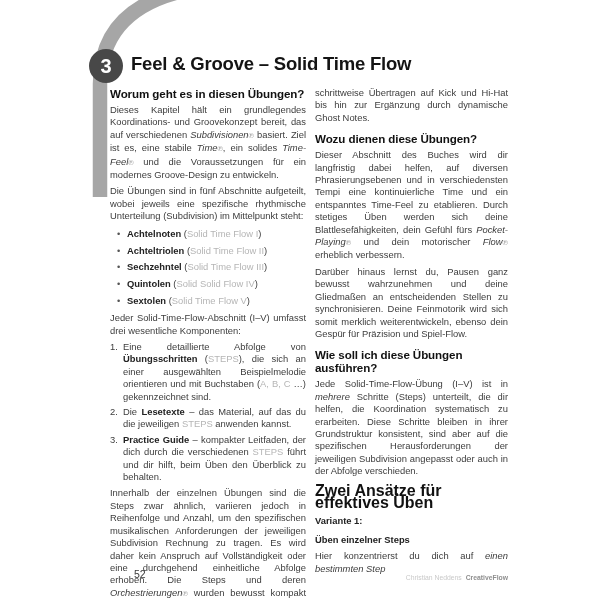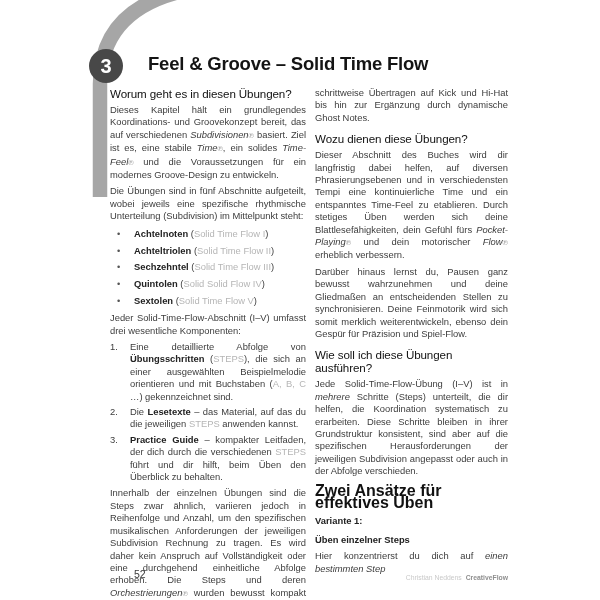--- a/index.html
+++ b/index.html
@@ -10,43 +10,43 @@
   
   .swoosh{position:absolute;left:0;top:0;width:600px;height:600px;pointer-events:none;}
   
   .badge{
     position:absolute;left:89px;top:49px;width:34px;height:34px;border-radius:50%;
     background:#484848;display:flex;align-items:center;justify-content:center;
   }
   .badge span{color:#ffffff;font-weight:bold;font-size:20px;line-height:1;}
   .chapter-title{
     position:absolute;left:131px;top:53px;font-weight:bold;font-size:18.5px;
-    color:#141414;letter-spacing:-0.2px;white-space:nowrap;margin-left:17px;
+    color:#141414;letter-spacing:-0.2px;white-space:nowrap;
   }
   
   .col{
     position:absolute;top:87px;font-size:9.4px;line-height:12.4px;
     hyphens:auto;-webkit-hyphens:auto;
   }
   .col-left{left:110px;width:196px;}
   .col-right{left:315px;width:193px;}
   .block{margin-top:4px;}
   .block:first-child{margin-top:0;}
   .block-p{text-align:justify;}
-  .block-h{font-weight:normal;font-size:11.6px;line-height:13px;color:#111111;margin:8px 0 3px 0;letter-spacing:-0.1px;}
+  .block-h{font-weight:bold;font-size:11.6px;line-height:13px;color:#111111;margin:8px 0 3px 0;letter-spacing:-0.1px;}
   .block-sub{font-weight:bold;font-size:16px;color:#111111;margin:7px 0 2px 0;}
   .block-bold{font-weight:bold;margin-top:6px;color:#222222;}
   .block-bullets{margin-top:5px;margin-bottom:2px;}
   .block-nums{margin-top:4px;}
   .li{display:flex;margin-bottom:4.5px;}
   .block-bullets .li{margin-left:7px;}
   .block-bullets .marker{width:10px;flex:none;color:#555555;}
   .block-nums .li{margin-bottom:3px;}
   .block-nums .marker{width:13px;flex:none;}
-  .li-content{flex:1;text-align:justify;margin-left:7px;}
+  .li-content{flex:1;text-align:justify;}
   
   .seg-n{}
   .seg-i{font-style:italic;margin-top:37px;}
   .seg-b{font-weight:bold;color:#222222;}
   .seg-g{color:#b5b5b5;}
   .seg-p{color:#9a9a9a;font-size:7.3px;}
   
   .page-number{position:absolute;left:119px;top:568px;font-size:10.5px;color:#3b3b3b;padding-left:15px;}
   .footer-right{position:absolute;right:92px;top:574px;font-size:6.8px;white-space:nowrap;}
   .footer-author{color:#c9c9c9;margin-right:4px;}

